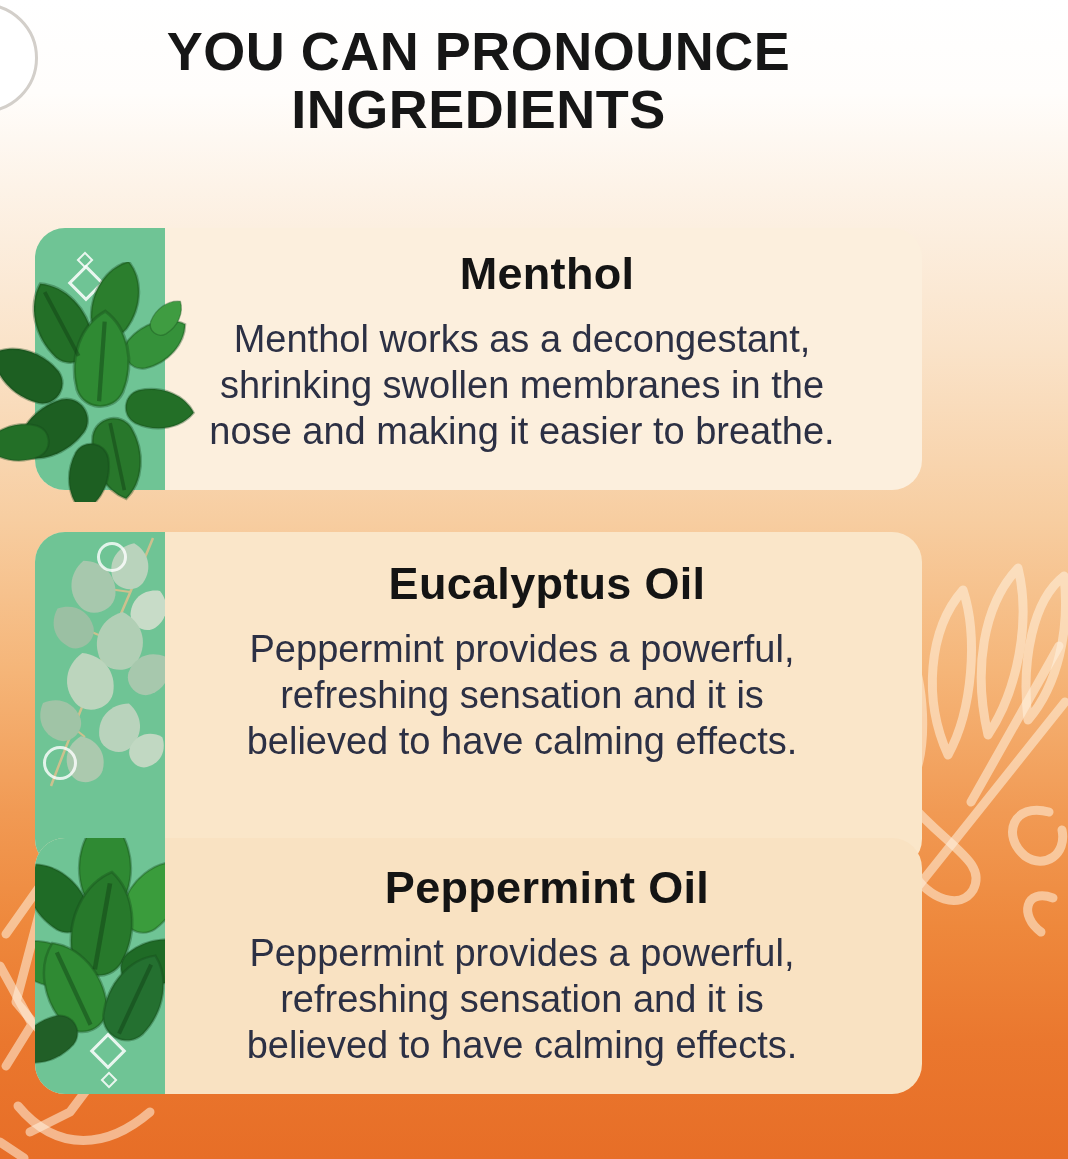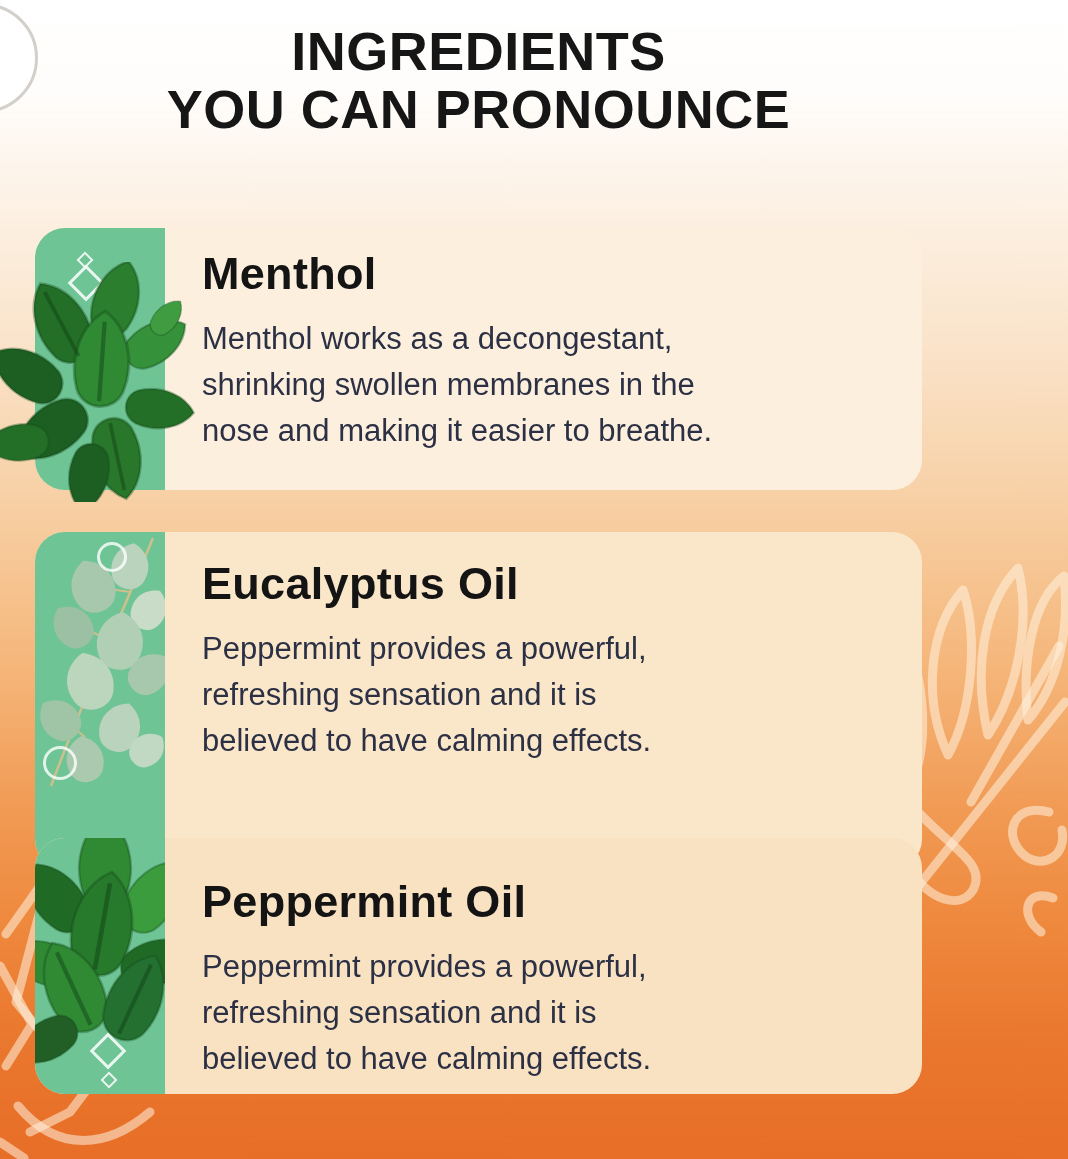--- a/index.html
+++ b/index.html
@@ -17,21 +17,21 @@
   .corner-circle{
     position:absolute;left:-72px;top:3px;width:104px;height:104px;
     border-radius:50%;border:3px solid #d3cfca;background:#ffffff;
   }
   .title{
     position:absolute;top:22px;left:35px;width:887px;
     text-align:center;color:#161616;
     font-size:54px;line-height:58px;font-weight:800;letter-spacing:.5px;
   }
   .card{
-    position:absolute;left:35px;width:887px;border-radius:30px;
+    position:absolute;left:35px;width:887px;border-radius:30px;text-align:center;
   }
   .card-1{top:228px;height:262px;background:#fcefdd;}
   .card-2{top:532px;height:337px;background:#fae6c9;}
   .card-3{top:838px;height:256px;background:#f9e2c2;}
   .panel{
     position:absolute;left:0;top:0;bottom:0;width:130px;
     background:#6fc495;border-radius:30px 0 0 30px;overflow:hidden;
   }
   .plant-clip{position:absolute;inset:0;overflow:hidden;border-radius:30px 0 0 30px;}
   .plant-free{position:absolute;left:-40px;top:34px;width:220px;height:240px;pointer-events:none;}
@@ -42,21 +42,21 @@
   .sparkle-diamond.small{border-width:2px;}
   .sparkle-circle{
     position:absolute;border:3px solid rgba(255,255,255,.8);border-radius:50%;
   }
   .content{position:absolute;left:167px;top:20px;right:30px;}
   .heading{
     font-size:45px;font-weight:800;color:#141414;line-height:1.15;
     letter-spacing:.3px;margin:0;
   }
   .body-text{
-    margin-top:16px;font-size:31px;line-height:46px;color:#2c3044;
+    margin-top:16px;font-size:38px;line-height:46px;color:#2c3044;
     white-space:pre-line;max-width:640px;
   }
   .line-art{position:absolute;pointer-events:none;}
   .line-art path{fill:none;stroke:rgba(255,242,224,.55);stroke-width:9;stroke-linecap:round;stroke-linejoin:round;}
   svg{display:block;}
 </style>
 </head>
 <body>
 
 <div class="page">
@@ -78,22 +78,22 @@
   <svg class="line-art" style="left:0;bottom:0;" width="160" height="285" viewBox="0 0 160 285">
     <path d="M40,12 L6,60"></path>
     <path d="M45,18 L16,128 L88,214"></path>
     <path d="M0,92 L32,150 L6,192"></path>
     <path d="M88,214 L70,238 L30,258"></path>
     <path d="M18,232 C58,280 108,274 150,238"></path>
     <path d="M0,268 L24,284"></path>
   </svg>
 
   <div class="title">
+    <div>YOU CAN PRONOUNCE</div>
     <div>INGREDIENTS</div>
-    <div>YOU CAN PRONOUNCE</div>
   </div>
 
   <div class="card card-1">
     <div class="panel">
       <div class="sparkle-diamond small" style="left:44px;top:26px;width:8px;height:8px;"></div>
       <div class="sparkle-diamond" style="left:38px;top:42px;width:20px;height:20px;"></div>
     </div>
 
     <svg class="plant-free" viewBox="0 0 220 240">
       <g stroke="#14491a" stroke-opacity=".35" stroke-width="1.5">
@@ -173,21 +173,21 @@
           <g stroke="#0f3f15" stroke-opacity=".45" stroke-width="2" fill="none">
             <path transform="translate(65 102) rotate(10) scale(2.3)" d="M0,-25 L0,13"></path>
             <path transform="translate(44 162) rotate(-25) scale(2.1)" d="M0,-25 L0,13"></path>
             <path transform="translate(95 172) rotate(25) scale(2.0)" d="M0,-25 L0,13"></path>
           </g>
         </svg>
       </div>
       <div class="sparkle-diamond" style="left:60px;top:200px;width:20px;height:20px;"></div>
       <div class="sparkle-diamond small" style="left:68px;top:236px;width:8px;height:8px;"></div>
     </div>
-    <div class="content" style="top:24px;margin-top:14px;">
+    <div class="content" style="top:24px;">
       <h2 class="heading">Peppermint Oil</h2>
       <div class="body-text">Peppermint provides a powerful,
 refreshing sensation and it is
 believed to have calming effects.</div>
     </div>
   </div>
 
 </div>
 
 </body></html>

